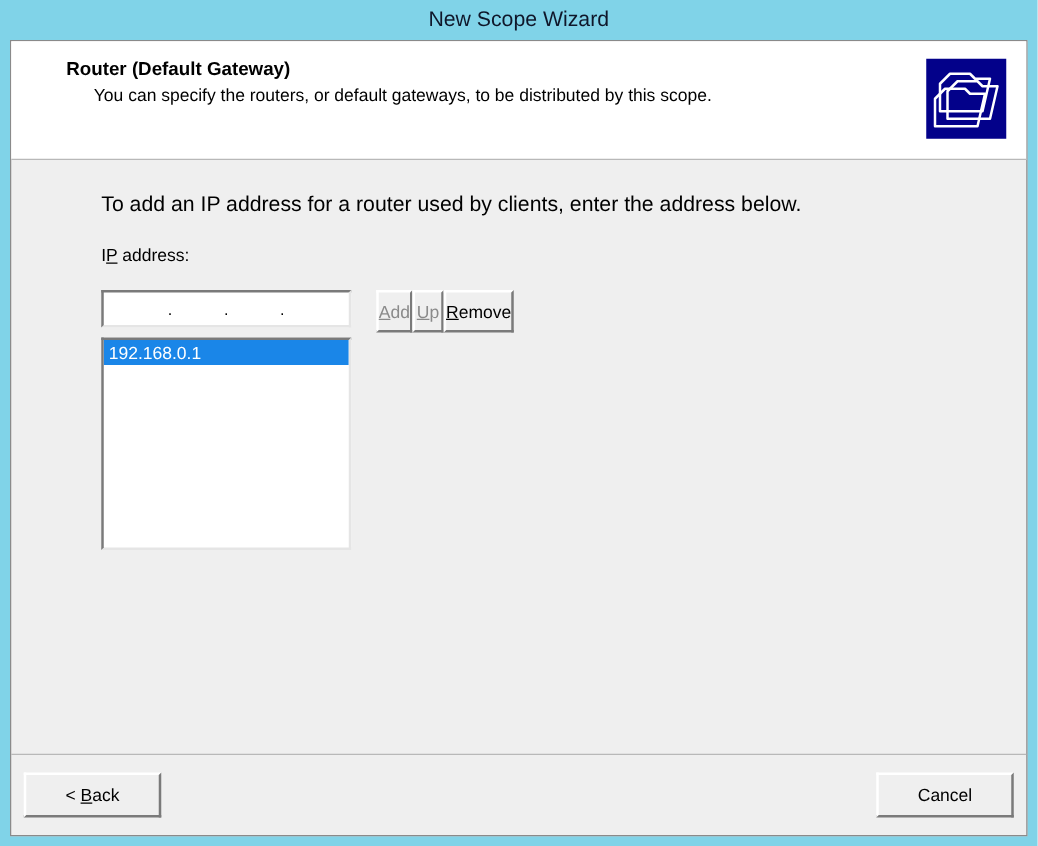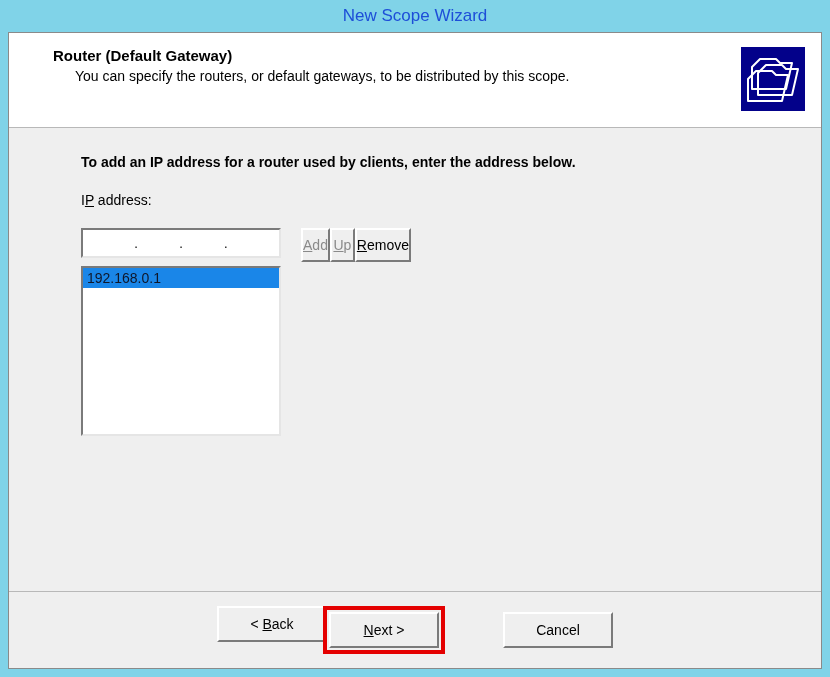--- a/index.html
+++ b/index.html
@@ -7,21 +7,21 @@
   .window{
     box-sizing:border-box;
     width:830px;height:677px;
     background:#80d3e8;
     padding:0 8px 8px 8px;
     position:relative;
   }
   .title-bar{
     height:32px;
     display:flex;align-items:center;justify-content:center;
-    font-size:17px;color:#1d4ed8;
+    font-size:17px;color:#0f172a;
   }
   .client{
     box-sizing:border-box;
     width:100%;height:calc(100% - 32px);
     background:#efefef;
     border:1px solid #8a8a8a;
     display:flex;flex-direction:column;
     position:relative;
   }
   
@@ -39,21 +39,21 @@
     background:#03018a;
     display:flex;align-items:center;justify-content:center;
     flex-shrink:0;
     margin-left:20px;
   }
   
   .body{
     flex:1;
     padding:26px 40px 10px 72px;
   }
-  .instr{font-size:14px;margin-bottom:22px;font-weight:bold;}
+  .instr{font-size:17px;margin-bottom:22px;}
   .field-label{font-size:14px;margin-bottom:20px;}
   .field-label .u{text-decoration:underline;}
   .row{display:flex;align-items:flex-start;}
   .col-inputs{width:200px;}
   .ip-input{
     box-sizing:border-box;
     width:200px;height:30px;
     background:#fff;
     border-top:2px solid #7a7a7a;
     border-left:2px solid #7a7a7a;
@@ -74,21 +74,21 @@
     border-bottom:2px solid #e5e5e5;
     margin-top:8px;
     overflow:hidden;
   }
   .listbox .item{
     height:20px;line-height:20px;
     padding:0 4px;
     font-size:14px;
   }
   .listbox .item.selected{
-    background:#1a86e8;color:#0f172a;
+    background:#1a86e8;color:#ffffff;
   }
   .col-buttons{
     margin-left:20px;
     width:110px;
     display:flex;flex-direction:row;
   }
   .btn{
     box-sizing:border-box;
     height:34px;
     background:#efefef;
@@ -101,22 +101,22 @@
     display:flex;align-items:center;justify-content:center;
   }
   .btn.side{width:110px;margin-bottom:12px;}
   .btn.side:first-child{margin-bottom:14px;}
   .btn.disabled{color:#8a8a8a;}
   .btn .u{text-decoration:underline;}
   
   .footer{
     border-top:1px solid #b8b8b8;
     padding:14px 10px;
-    display:flex;justify-content:center;align-items:center;
-    gap:16px;
+    display:flex;justify-content:space-between;align-items:center;
+    gap:0;
   }
   .btn.nav{width:110px;height:36px;}
   .nav-group{display:flex;}
   .highlight-wrap{
     border:4px solid #e40000;
     padding:2px;
     margin-left:-4px;
   }
   .spacer{width:26px;}
 </style>
@@ -173,25 +173,20 @@
           </div>
         </div>
       </div>
     </div>
 
     <div class="footer">
       <div class="nav-group">
         <div class="btn nav">
           <span><span>&lt; </span><span class="u">B</span><span>ack</span></span>
         </div>
-        <div class="highlight-wrap">
-          <div class="btn nav">
-            <span><span class="u">N</span><span>ext </span><span>&gt;</span></span>
-          </div>
-        </div>
       </div>
       <div class="spacer"></div>
       <div class="btn nav">
         <span>Cancel</span>
       </div>
     </div>
   </div>
 </div>
 
 </body></html>

